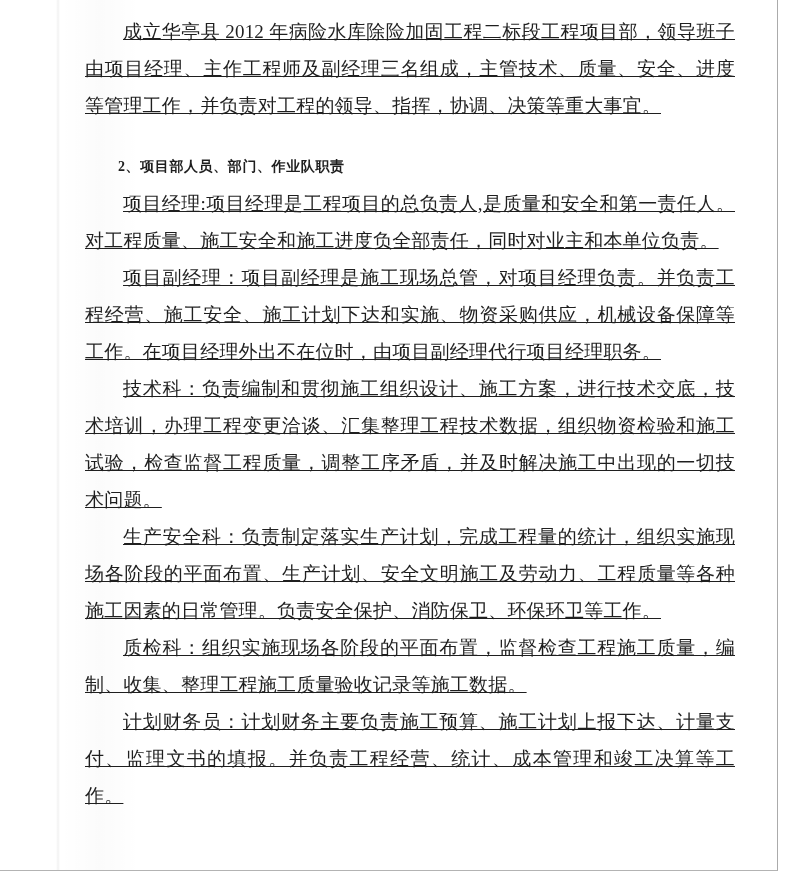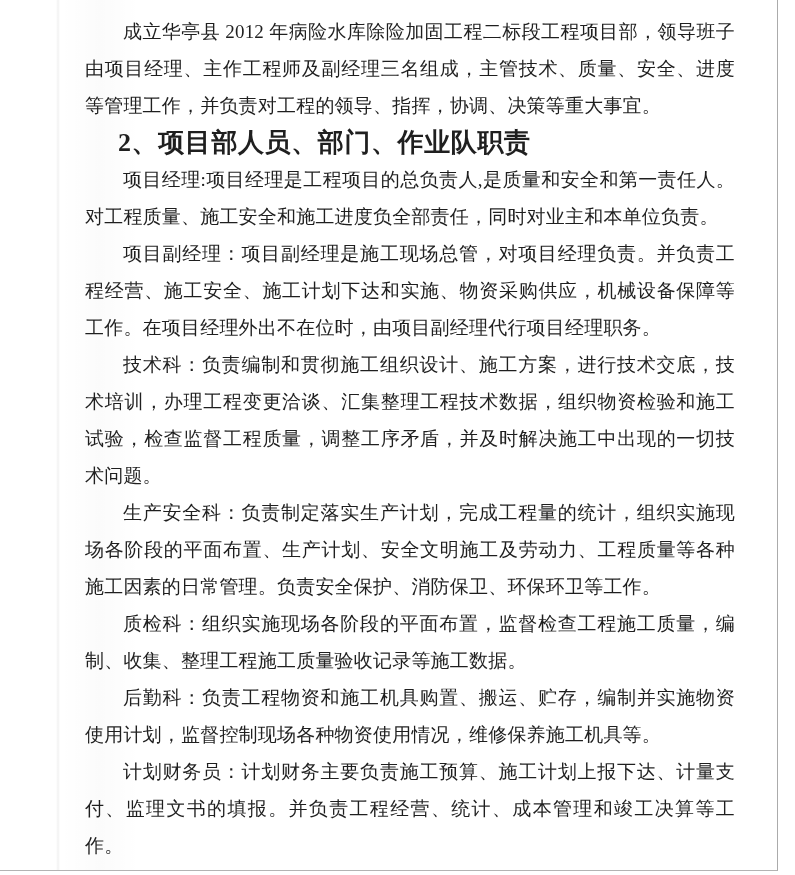--- a/index.html
+++ b/index.html
@@ -45,36 +45,37 @@
     line-height: 37px;
     text-align: justify;
     letter-spacing: 0.2px;
   }
   .text-block p {
     margin: 0;
     padding: 0;
   }
   p.body-para {
     text-indent: 38px;
+    text-decoration: underline;
   }
   p.heading-para {
     font-weight: bold;
-    font-size: 26px;
+    font-size: 14px;
     text-indent: 33px;
     letter-spacing: 0.6px;
+    margin-top: 24px;
   }
 </style>
 </head>
 <body>
 
 <div class="page">
   <div class="text-block">
     <p class="body-para">成立华亭县 2012 年病险水库除险加固工程二标段工程项目部，领导班子由项目经理、主作工程师及副经理三名组成，主管技术、质量、安全、进度等管理工作，并负责对工程的领导、指挥，协调、决策等重大事宜。</p>
     <p class="heading-para">2、项目部人员、部门、作业队职责</p>
     <p class="body-para">项目经理:项目经理是工程项目的总负责人,是质量和安全和第一责任人。对工程质量、施工安全和施工进度负全部责任，同时对业主和本单位负责。</p>
     <p class="body-para">项目副经理：项目副经理是施工现场总管，对项目经理负责。并负责工程经营、施工安全、施工计划下达和实施、物资采购供应，机械设备保障等工作。在项目经理外出不在位时，由项目副经理代行项目经理职务。</p>
     <p class="body-para">技术科：负责编制和贯彻施工组织设计、施工方案，进行技术交底，技术培训，办理工程变更洽谈、汇集整理工程技术数据，组织物资检验和施工试验，检查监督工程质量，调整工序矛盾，并及时解决施工中出现的一切技术问题。</p>
     <p class="body-para">生产安全科：负责制定落实生产计划，完成工程量的统计，组织实施现场各阶段的平面布置、生产计划、安全文明施工及劳动力、工程质量等各种施工因素的日常管理。负责安全保护、消防保卫、环保环卫等工作。</p>
     <p class="body-para">质检科：组织实施现场各阶段的平面布置，监督检查工程施工质量，编制、收集、整理工程施工质量验收记录等施工数据。</p>
-    <p class="body-para">后勤科：负责工程物资和施工机具购置、搬运、贮存，编制并实施物资使用计划，监督控制现场各种物资使用情况，维修保养施工机具等。</p>
     <p class="body-para">计划财务员：计划财务主要负责施工预算、施工计划上报下达、计量支付、监理文书的填报。并负责工程经营、统计、成本管理和竣工决算等工作。</p>
   </div>
 </div>
 
 </body></html>

